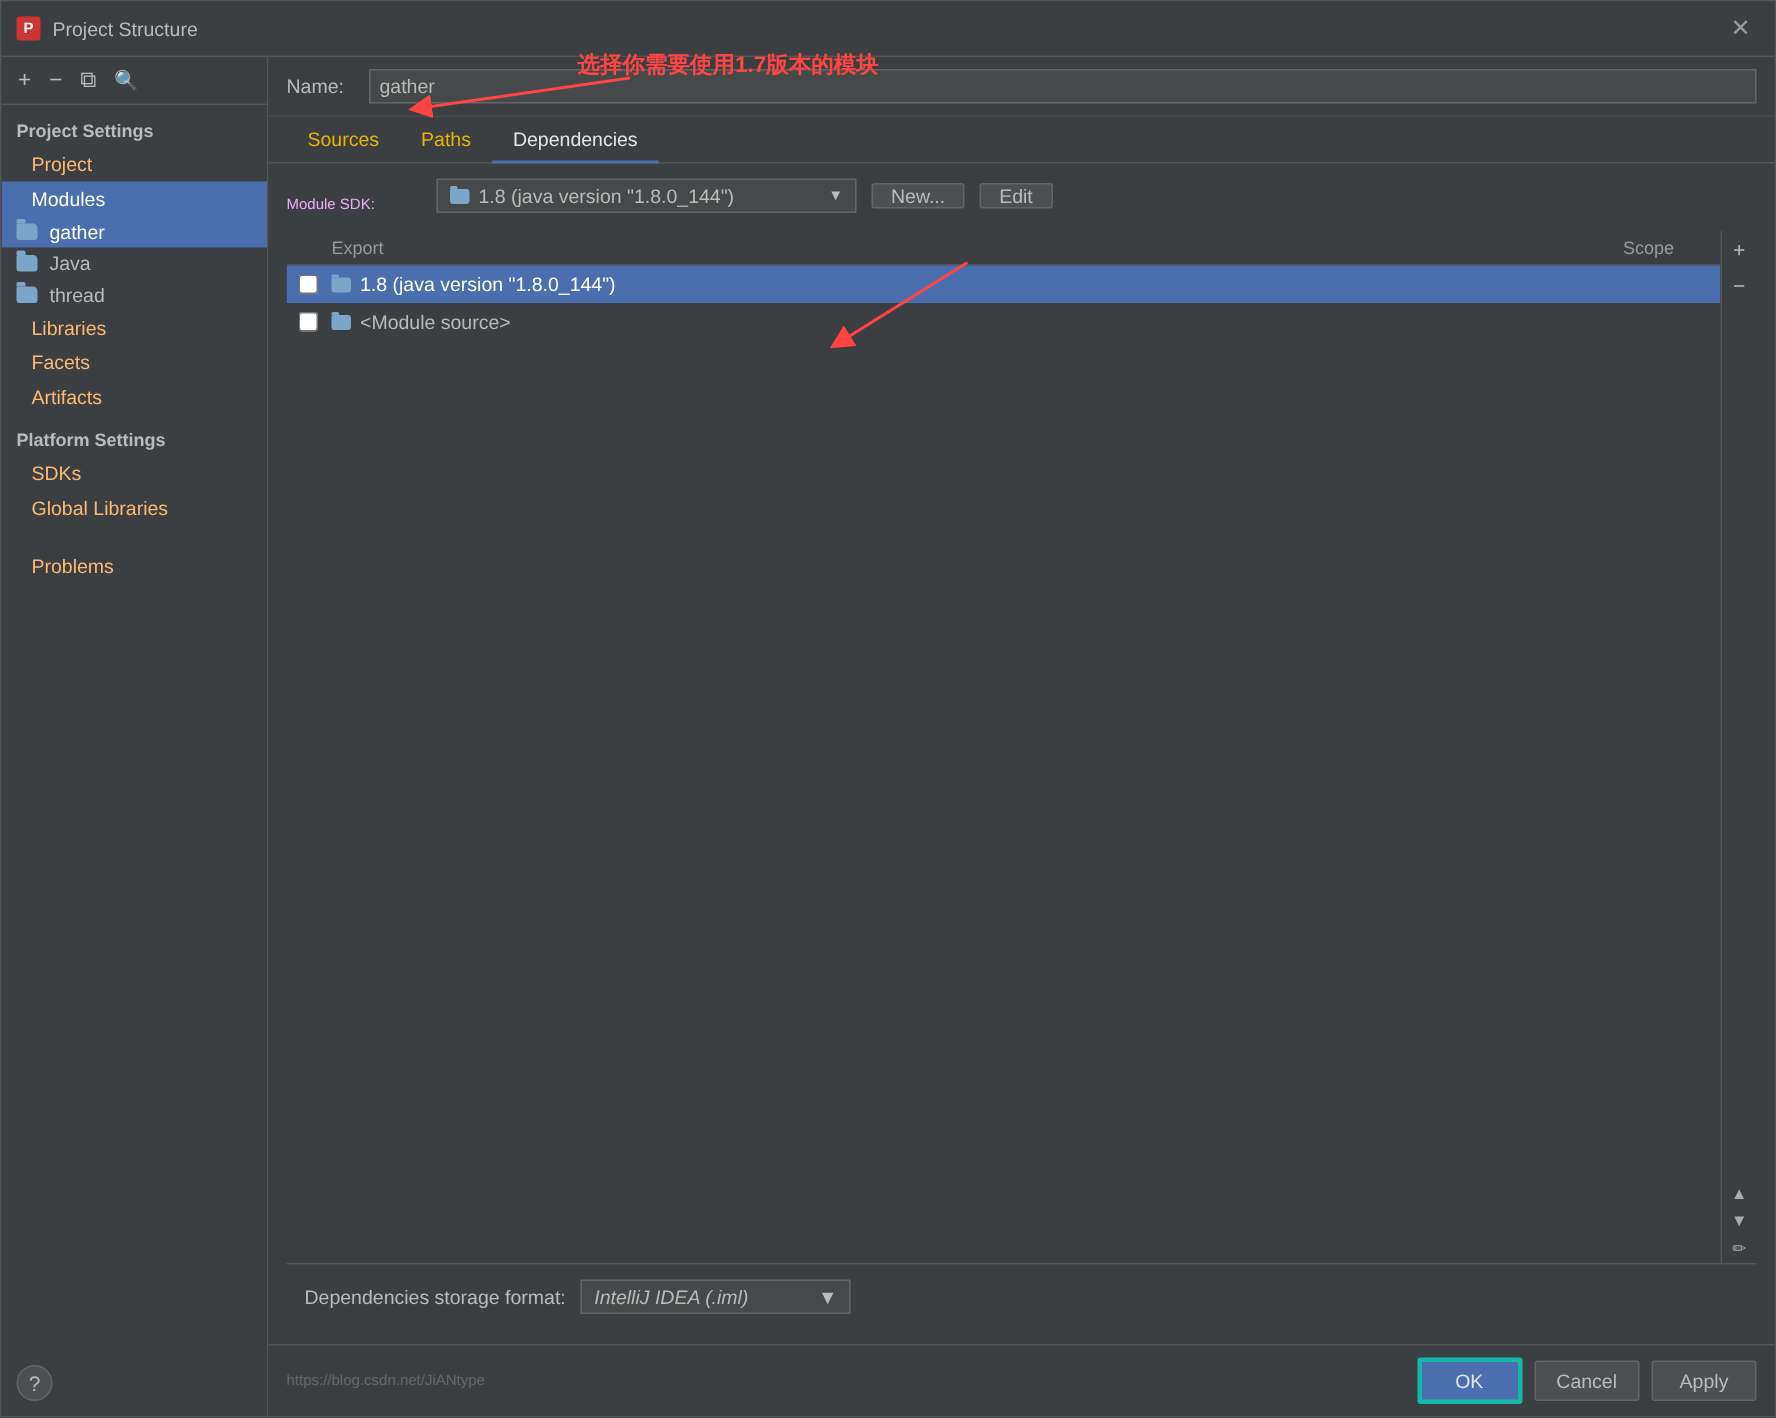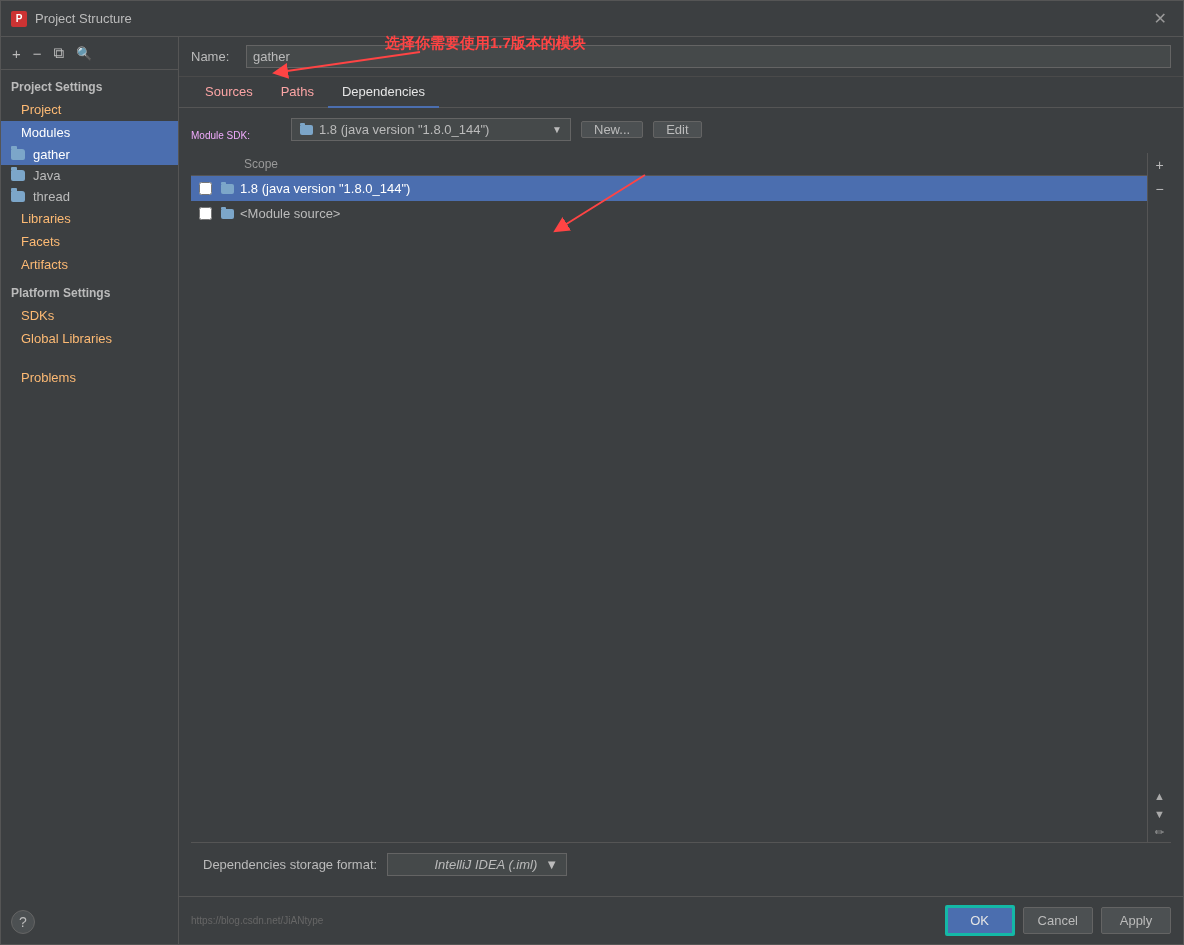--- a/index.html
+++ b/index.html
@@ -187,21 +187,21 @@
       display: flex;
       align-items: flex-end;
       border-bottom: 1px solid #555;
       padding: 0 12px;
       gap: 0;
     }
 
     .tab {
       padding: 7px 14px;
       cursor: pointer;
-      color: #fca5a5;
+      color: #eab308;
       font-size: 13px;
       border-bottom: 2px solid transparent;
       margin-bottom: -1px;
     }
 
     .tab.active {
       color: #e5e5e5;
       border-bottom: 2px solid #4B6EAF;
     }
 
@@ -318,21 +318,20 @@
       border-left: 1px solid #555;
       width: 24px;
     }
 
     .storage-format-row {
       display: flex;
       align-items: center;
       gap: 10px;
       padding: 10px 12px;
       border-top: 1px solid #555;
-      text-align: right;
     }
 
     .storage-label {
       color: #bbbbbb;
       font-size: 13px;
     }
 
     .storage-dropdown {
       background: #45494a;
       border: 1px solid #646464;
@@ -573,20 +572,21 @@
             </div>
             <button class="sdk-btn">New...</button>
             <button class="sdk-btn">Edit</button>
           </div>
 
           <div class="dep-table-wrapper">
             <div class="dep-table-inner">
 
               <div class="dep-header-area">
                 <div style="width:22px; flex-shrink:0;"></div>
+                <div style="flex:1;">Export</div>
                 <div style="min-width:80px; text-align:center;">Scope</div>
               </div>
 
               <div class="dep-row selected">
                 <div style="width:16px; flex-shrink:0; display:flex; align-items:center;">
                   <input type="checkbox" style="accent-color: rgb(75, 110, 175);">
                 </div>
                 <div class="dep-row-label">
                   <span class="small-folder-icon"></span>
                   <span>1.8 (java version "1.8.0_144")</span>

